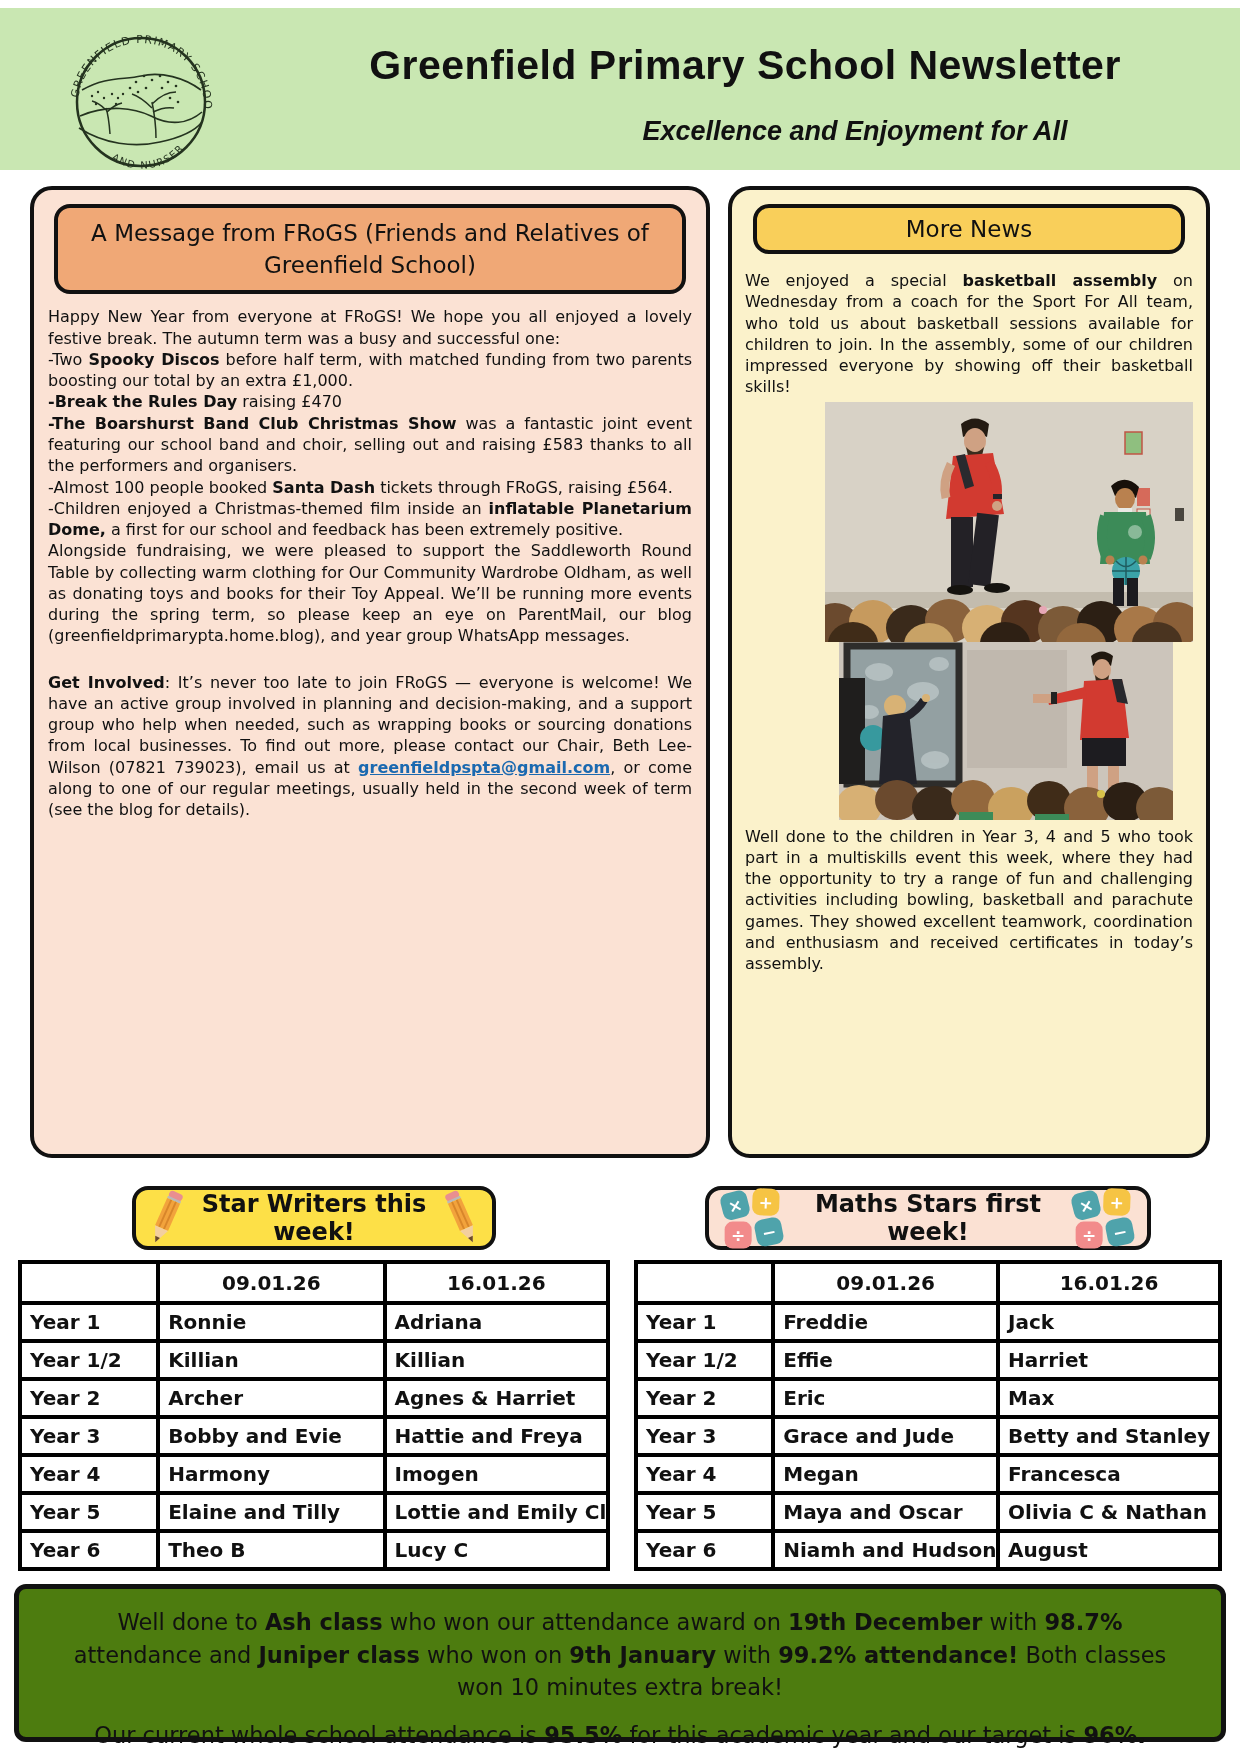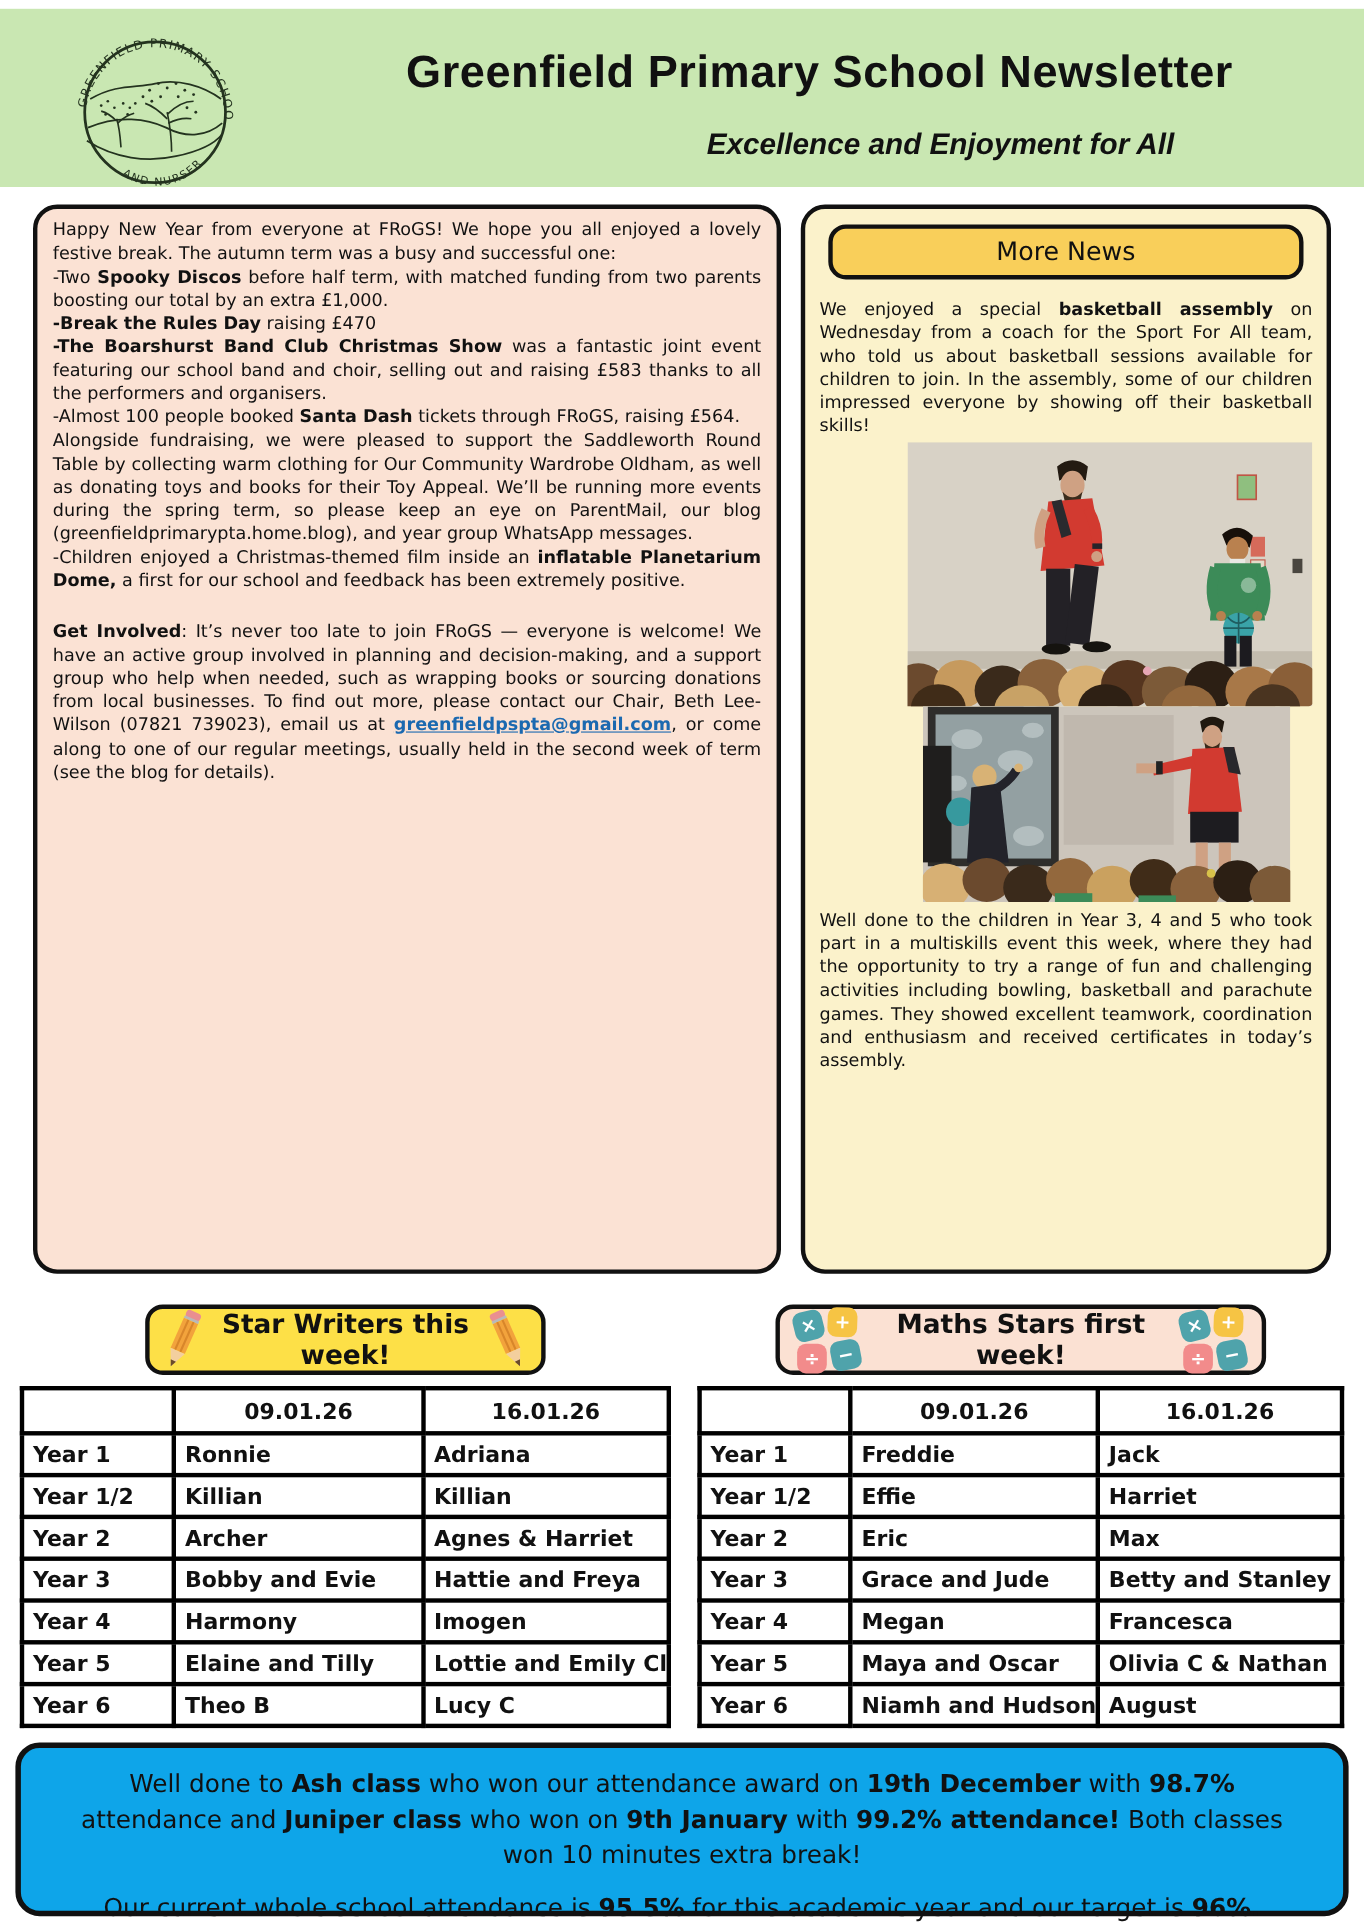--- a/index.html
+++ b/index.html
@@ -71,21 +71,21 @@
   }
   table.results th { height:41px; text-align:center; }
   table.results td { text-align:left; }
   table.results col.c1 { width:23.5%; }
   table.results col.c2 { width:38.5%; }
   table.results col.c3 { width:38%; }
 
   
   .attendance {
     position:absolute; left:14px; right:14px; top:1584px; height:158px;
-    background:#0ea5e9; border:5px solid #111; border-radius:22px;
+    background:#4d7c0f; border:5px solid #111; border-radius:12px;
     padding:17px 34px; text-align:center; font-size:22.5px; line-height:1.45;
   }
   .attendance p { margin:0; }
   .attendance p.p2 { margin-top:15px; }
 
   svg text { font-family:"DejaVu Sans", sans-serif; }
 </style>
 </head>
 <body>
 
@@ -136,28 +136,29 @@
         <circle cx="116" cy="88" r="1.3"></circle>
     </g>
   </svg>
   <div class="title">Greenfield Primary School Newsletter</div>
   <div class="subtitle">Excellence and Enjoyment for All</div>
 </div>
 
 <div class="main">
 
   <div class="roundbox frogs-box">
+    <div class="pill frogs-pill">A Message from FRoGS (Friends and Relatives of Greenfield School)</div>
     <div class="body-text">
         <p><span>Happy New Year from everyone at FRoGS! We hope you all enjoyed a lovely festive break. The autumn term was a busy and successful one:</span></p>
         <p><span>-Two </span><span class="bold">Spooky Discos</span><span> before half term, with matched funding from two parents boosting our total by an extra £1,000.</span></p>
         <p><span class="bold">-Break the Rules Day</span><span> raising £470</span></p>
         <p><span class="bold">-The Boarshurst Band Club Christmas Show</span><span> was a fantastic joint event featuring our school band and choir, selling out and raising £583 thanks to all the performers and organisers.</span></p>
         <p><span>-Almost 100 people booked </span><span class="bold">Santa Dash</span><span> tickets through FRoGS, raising £564.</span></p>
+        <p><span>-Children enjoyed a Christmas-themed film inside an </span><span class="bold">inflatable Planetarium Dome,</span><span> a first for our school and feedback has been extremely positive.</span></p>
         <p><span>Alongside fundraising, we were pleased to support the Saddleworth Round Table by collecting warm clothing for Our Community Wardrobe Oldham, as well as donating toys and books for their Toy Appeal. We’ll be running more events during the spring term, so please keep an eye on ParentMail, our blog (greenfieldprimarypta.home.blog), and year group WhatsApp messages.</span></p>
-        <p><span>-Children enjoyed a Christmas-themed film inside an </span><span class="bold">inflatable Planetarium Dome,</span><span> a first for our school and feedback has been extremely positive.</span></p>
         <p class="gap"><span class="bold">Get Involved</span><span>: It’s never too late to join FRoGS — everyone is welcome! We have an active group involved in planning and decision-making, and a support group who help when needed, such as wrapping books or sourcing donations from local businesses. To find out more, please contact our Chair, Beth Lee-Wilson (07821 739023), email us at </span><a class="email-link bold" href="#">greenfieldpspta@gmail.com</a><span>, or come along to one of our regular meetings, usually held in the second week of term (see the blog for details).</span></p>
       </div>
   </div>
 
   <div class="roundbox news-box">
     <div class="pill news-pill">More News</div>
     <div class="body-text">
       <p><span>We enjoyed a special </span><span class="bold">basketball assembly</span><span> on Wednesday from a coach for the Sport For All team, who told us about basketball sessions available for children to join. In the assembly, some of our children impressed everyone by showing off their basketball skills!</span></p>
     </div>
 

